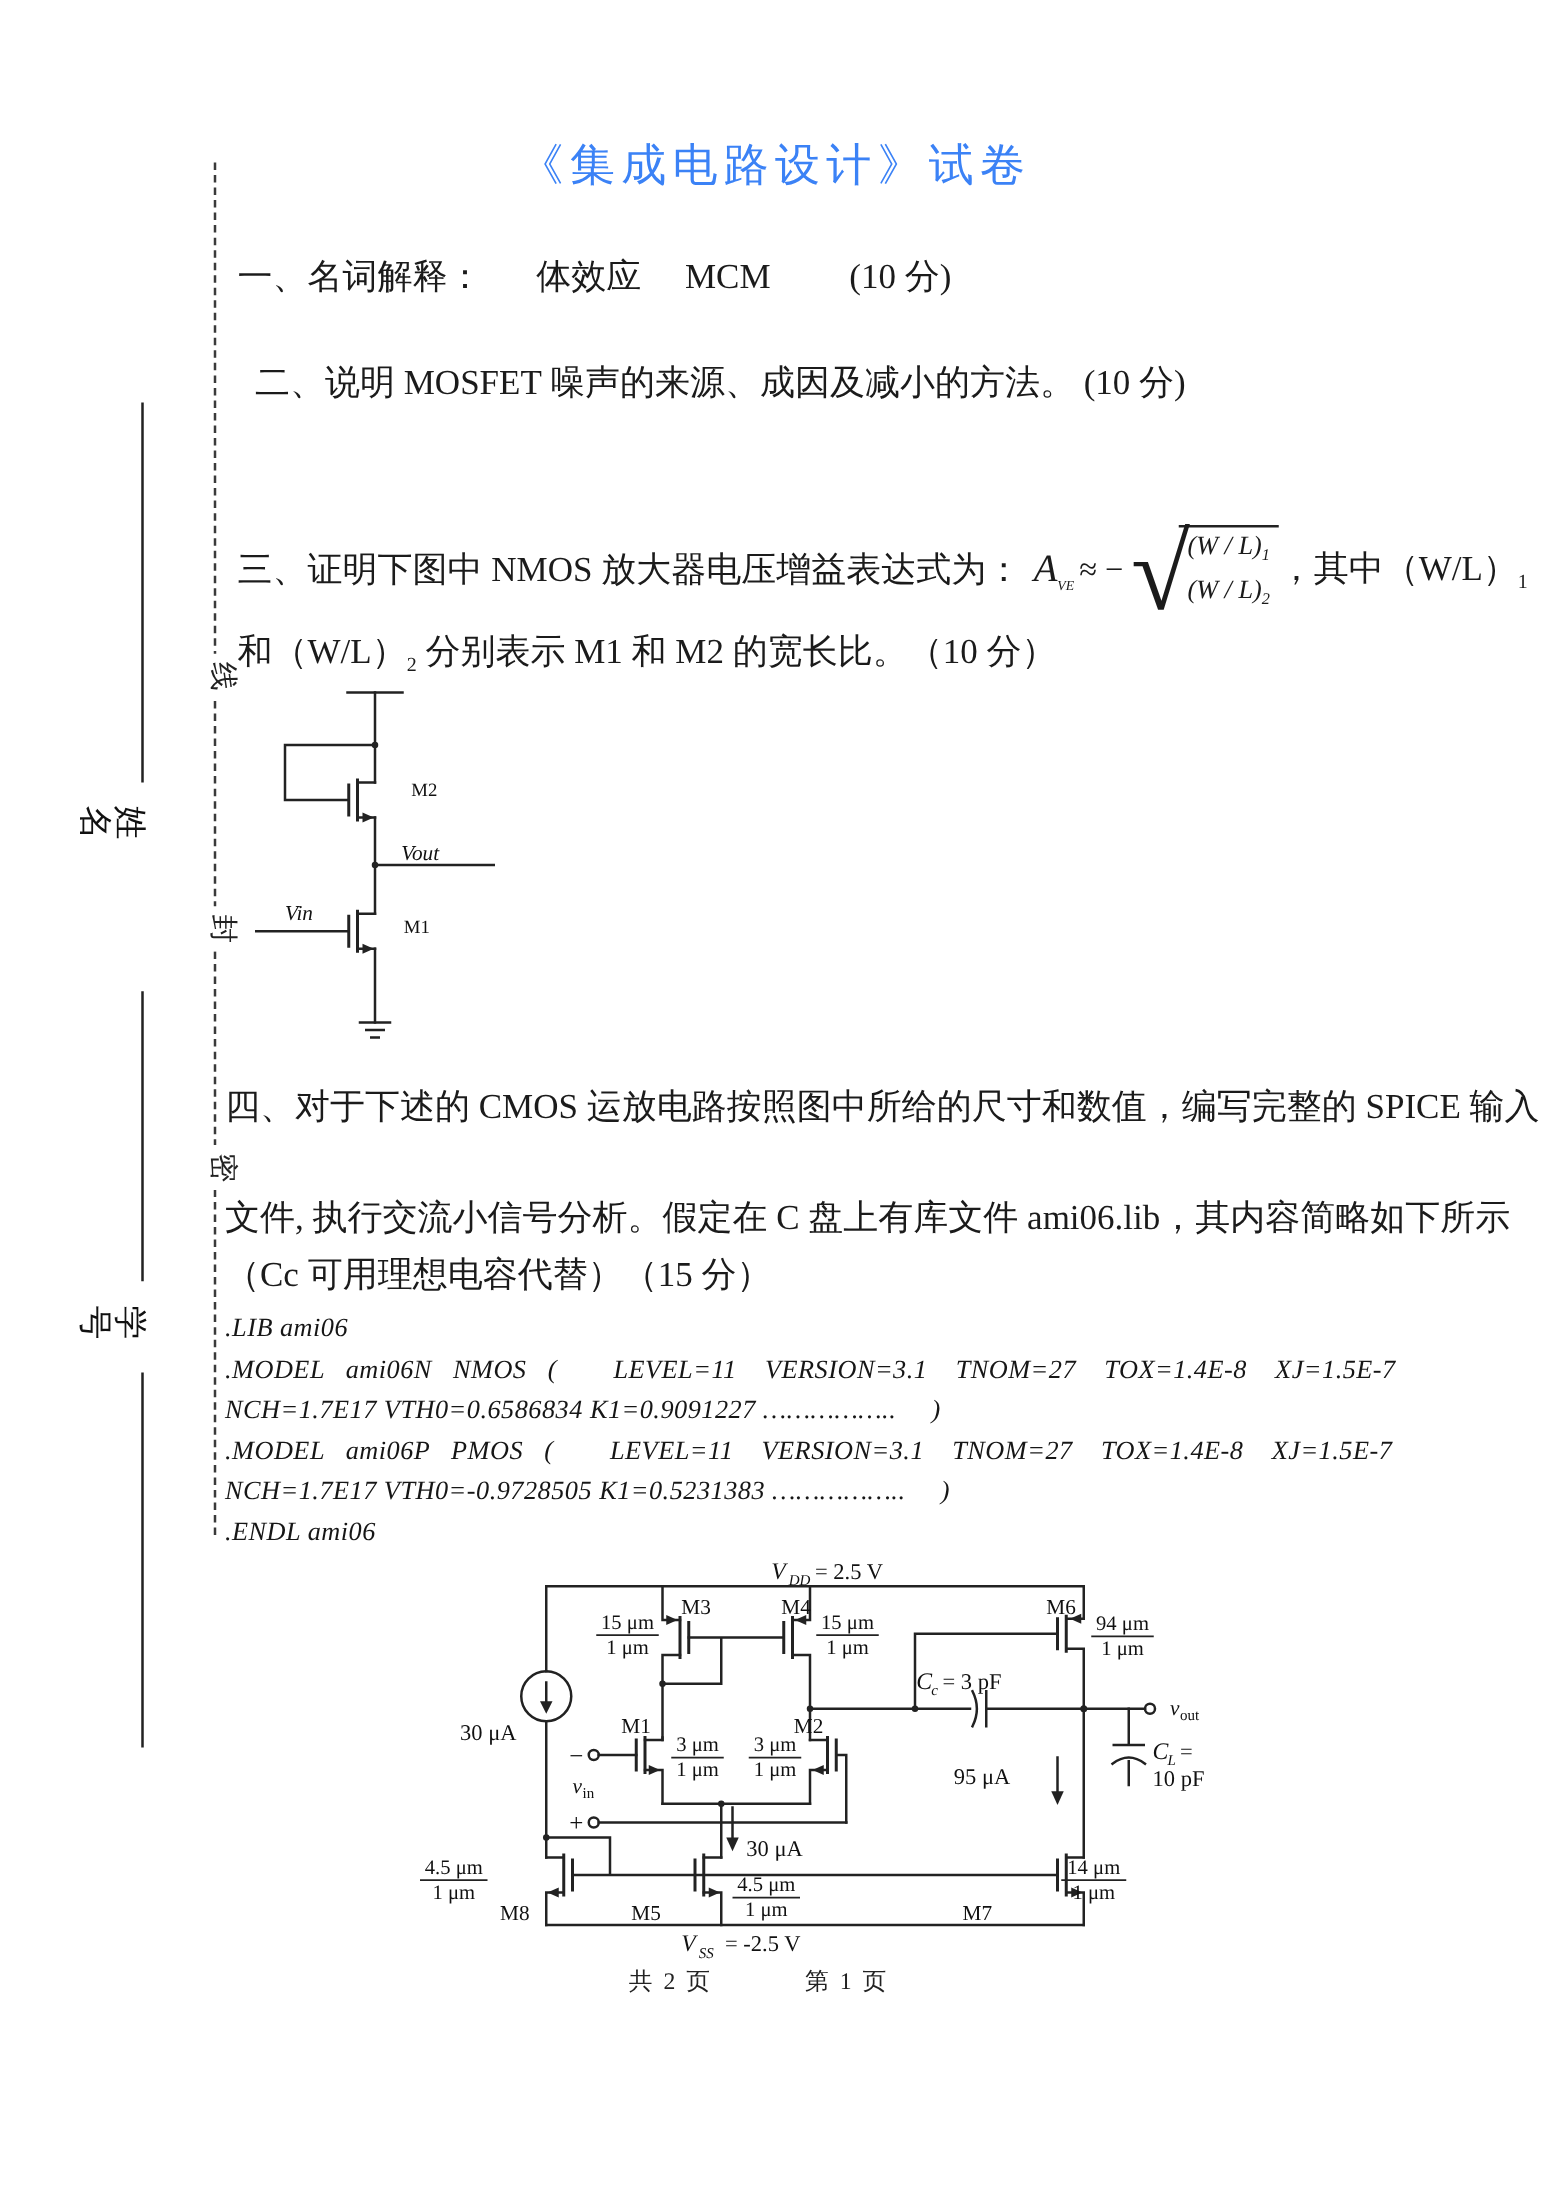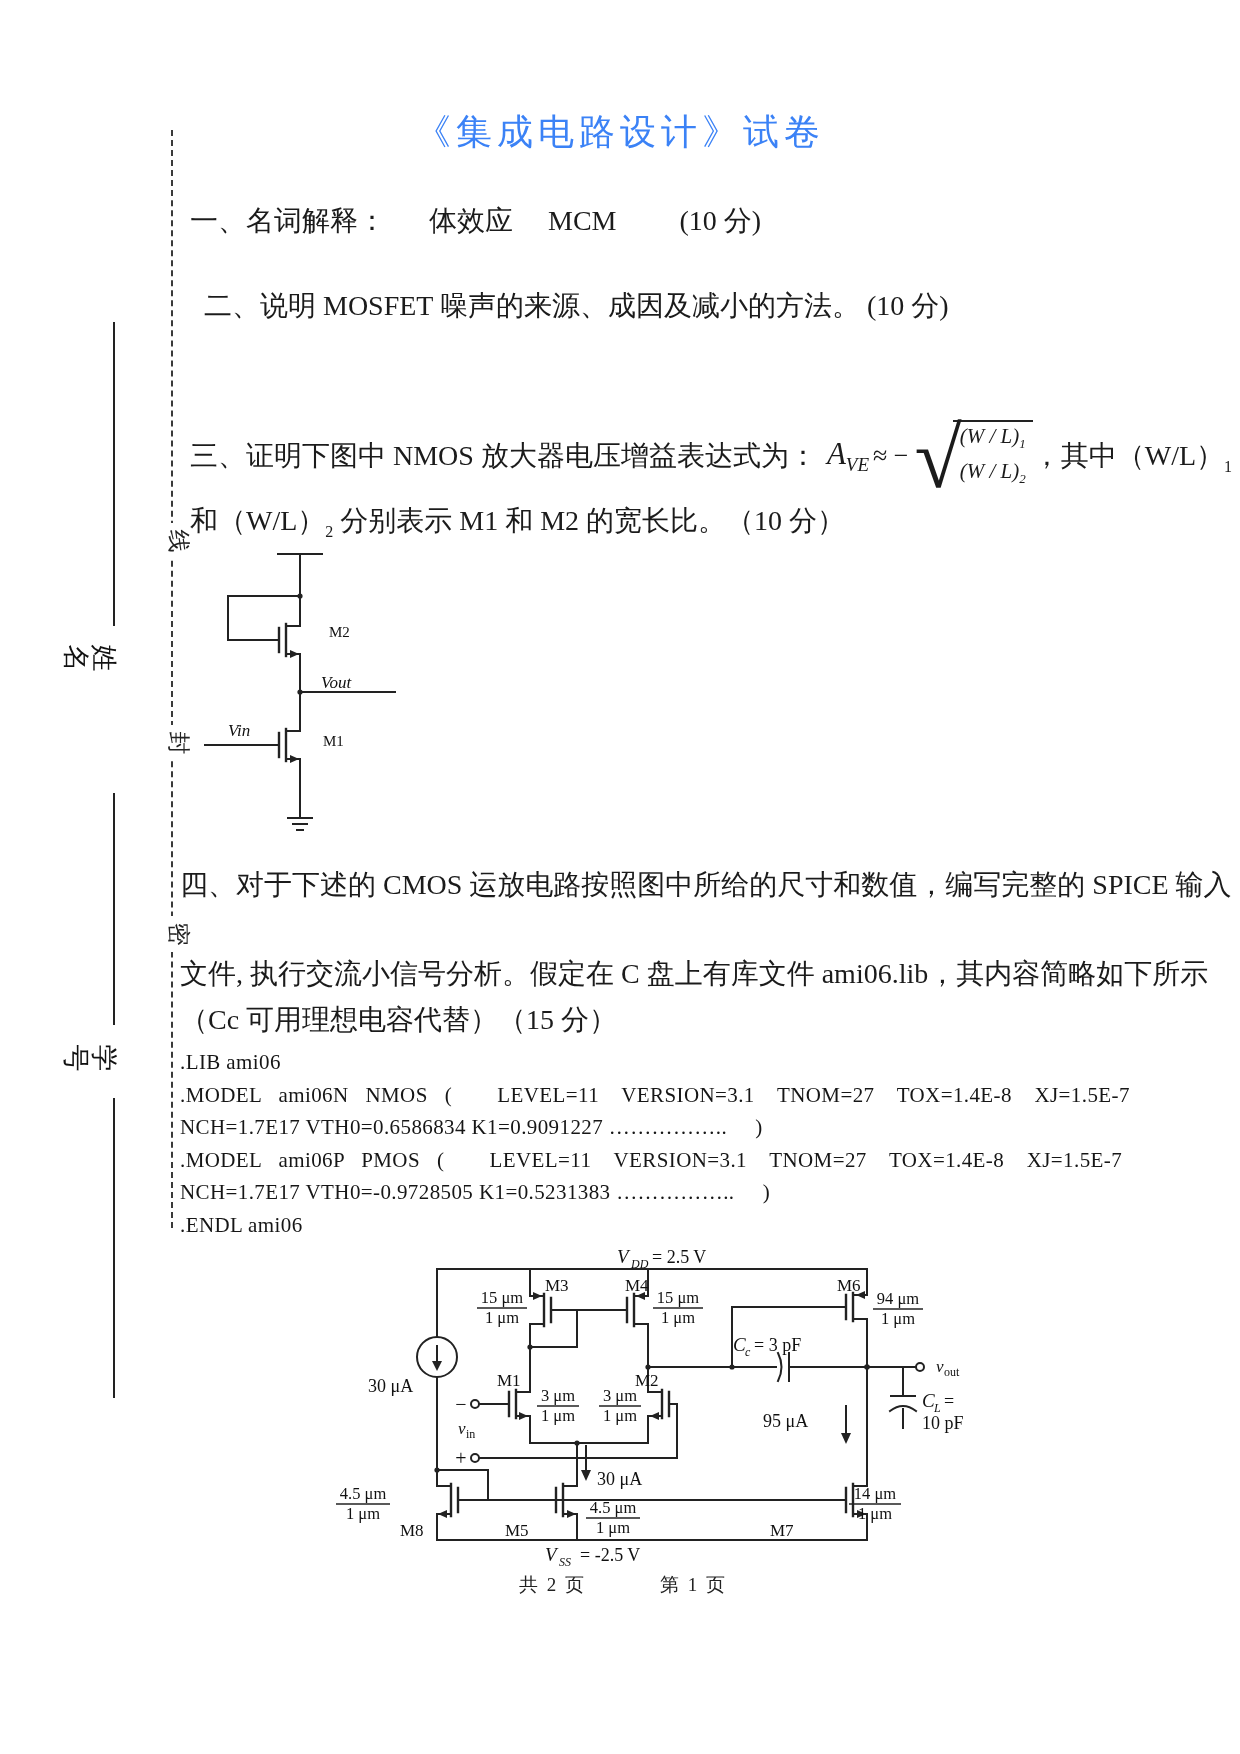--- a/index.html
+++ b/index.html
@@ -15,32 +15,32 @@
   .vseg{position:absolute;left:113px;width:2px;background:#222;}
   
   .title{position:absolute;left:0;right:0;top:108px;text-align:center;font-size:36px;letter-spacing:5px;color:#3b82f6;}
   .qtext{position:absolute;font-size:28px;white-space:nowrap;color:#1b1b1b;}
   .q1row span{display:inline-block;}
   sub{font-size:16px;}
   
   .f-row{position:absolute;left:190px;top:410px;height:92px;display:flex;align-items:center;white-space:nowrap;}
   .f-intro,.f-after{font-size:28px;}
   .f-sym{font-style:italic;font-size:31px;margin-left:10px;}
-  .f-sym sub{font-size:19px;font-style:italic;}
+  .f-sym sub{font-size:11px;font-style:italic;}
   .f-approx{font-size:26px;margin:0 6px 0 4px;}
   .f-rad{font-size:86px;font-weight:400;line-height:0;margin-right:-9px;transform:translateY(2px);}
   .f-frac{display:inline-flex;flex-direction:column;align-items:center;border-top:2.5px solid #222;padding:1px 7px 0 7px;}
   .f-fr{font-style:italic;font-size:21px;line-height:26px;}
   .f-fr sub{font-size:13px;}
   .f-after sub{font-size:16px;}
   
   .spice{position:absolute;left:180px;top:1046px;width:1050px;font-size:21px;color:#161616;}
-  .spice div{line-height:32.6px;white-space:pre;letter-spacing:0.4px;}
-  
-  .footer-item{position:absolute;top:1572px;font-size:19px;letter-spacing:2px;color:#222;margin-left:16px;}
+  .spice div{line-height:32.6px;white-space:pre;letter-spacing:0.4px;font-style:italic;}
+  
+  .footer-item{position:absolute;top:1572px;font-size:19px;letter-spacing:2px;color:#222;}
   
   svg text{font-family:"Liberation Serif","DejaVu Serif",serif;fill:#111;}
   .w{stroke:#222;stroke-width:2;fill:none;stroke-linecap:square;}
   .wt{stroke:#222;stroke-width:2.4;fill:none;stroke-linecap:square;}
   .fb{stroke:#222;stroke-width:1.4;}
   .lbl{font-size:17px;}
   .lbl15{font-size:15px;}
   .fr{font-size:16.5px;text-anchor:middle;}
   .it{font-style:italic;}
   .sb{font-size:12px;font-style:italic;}

